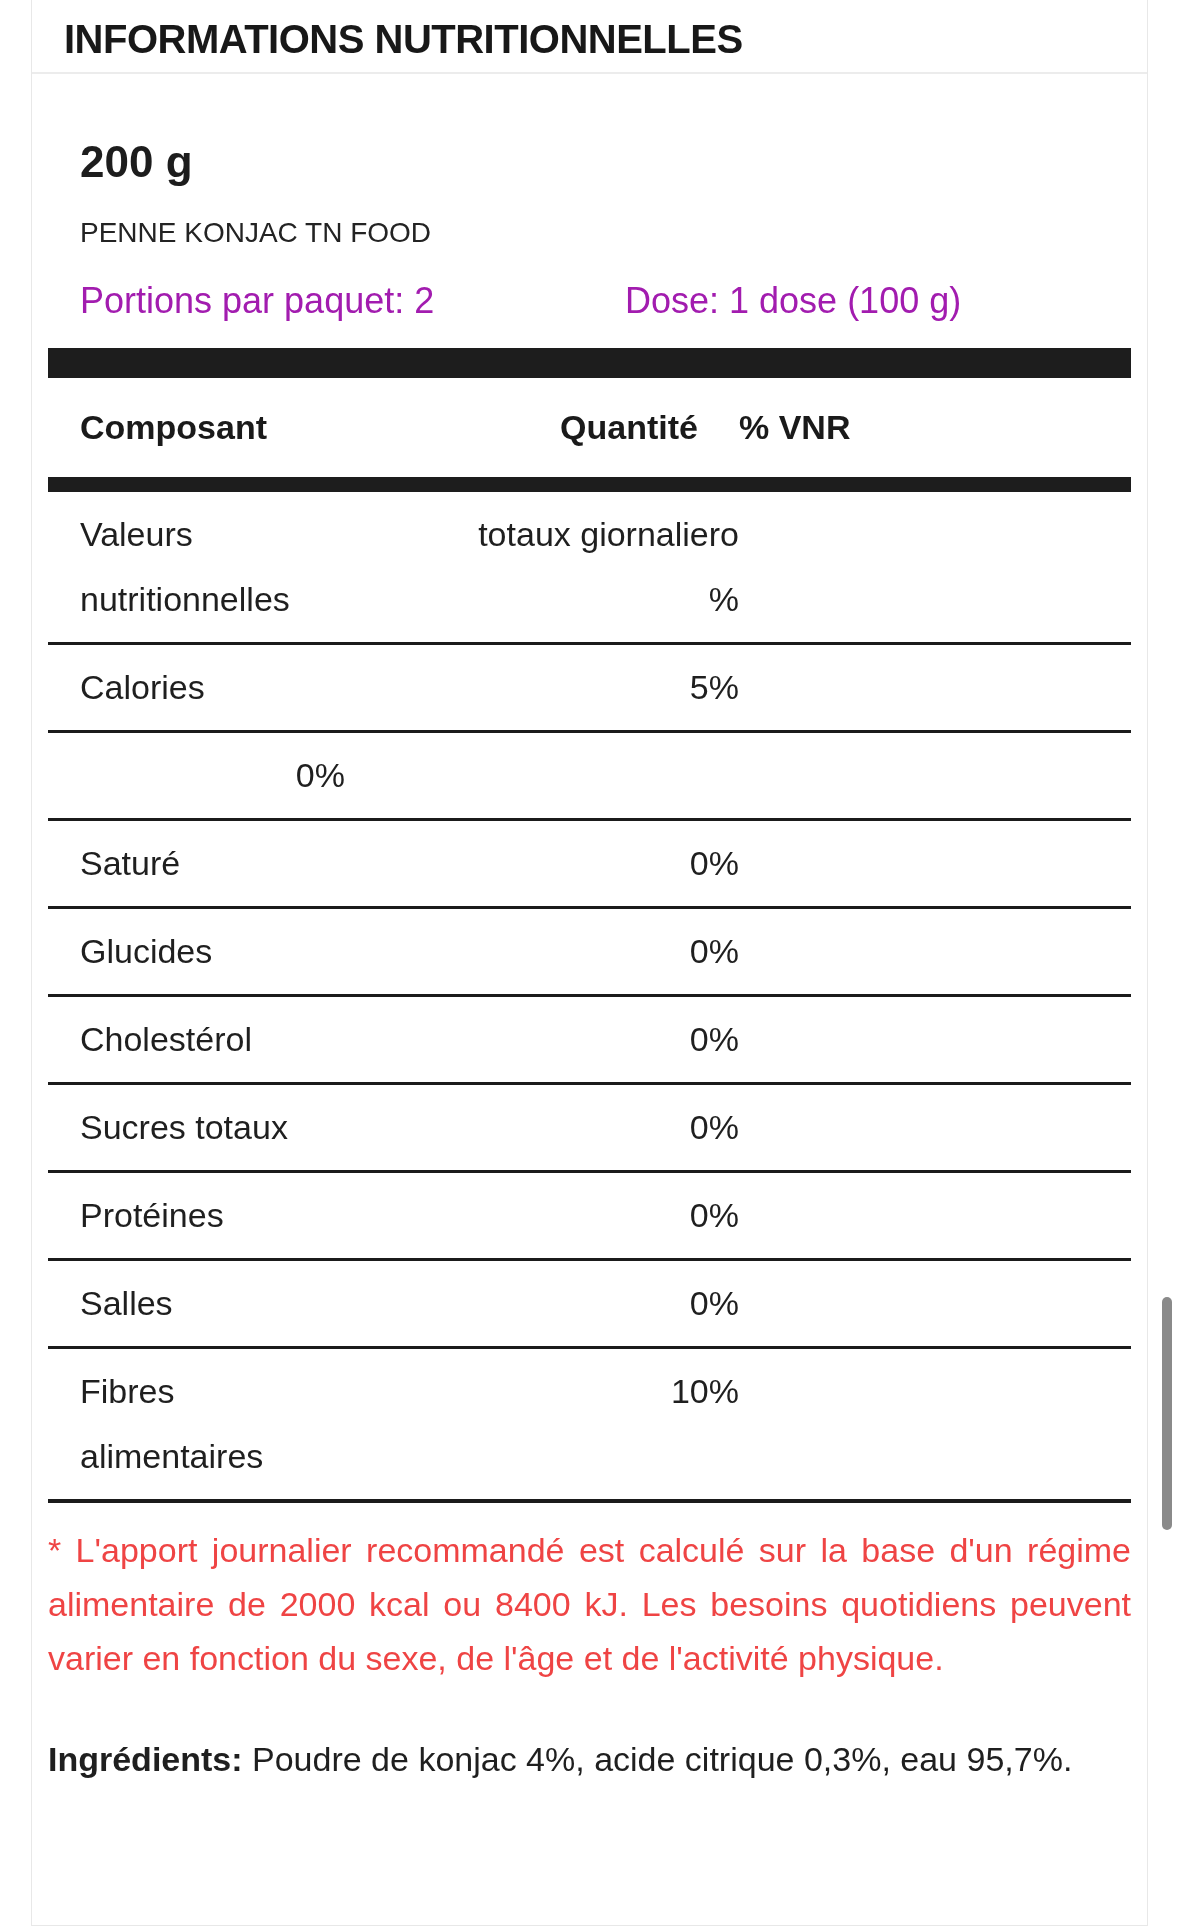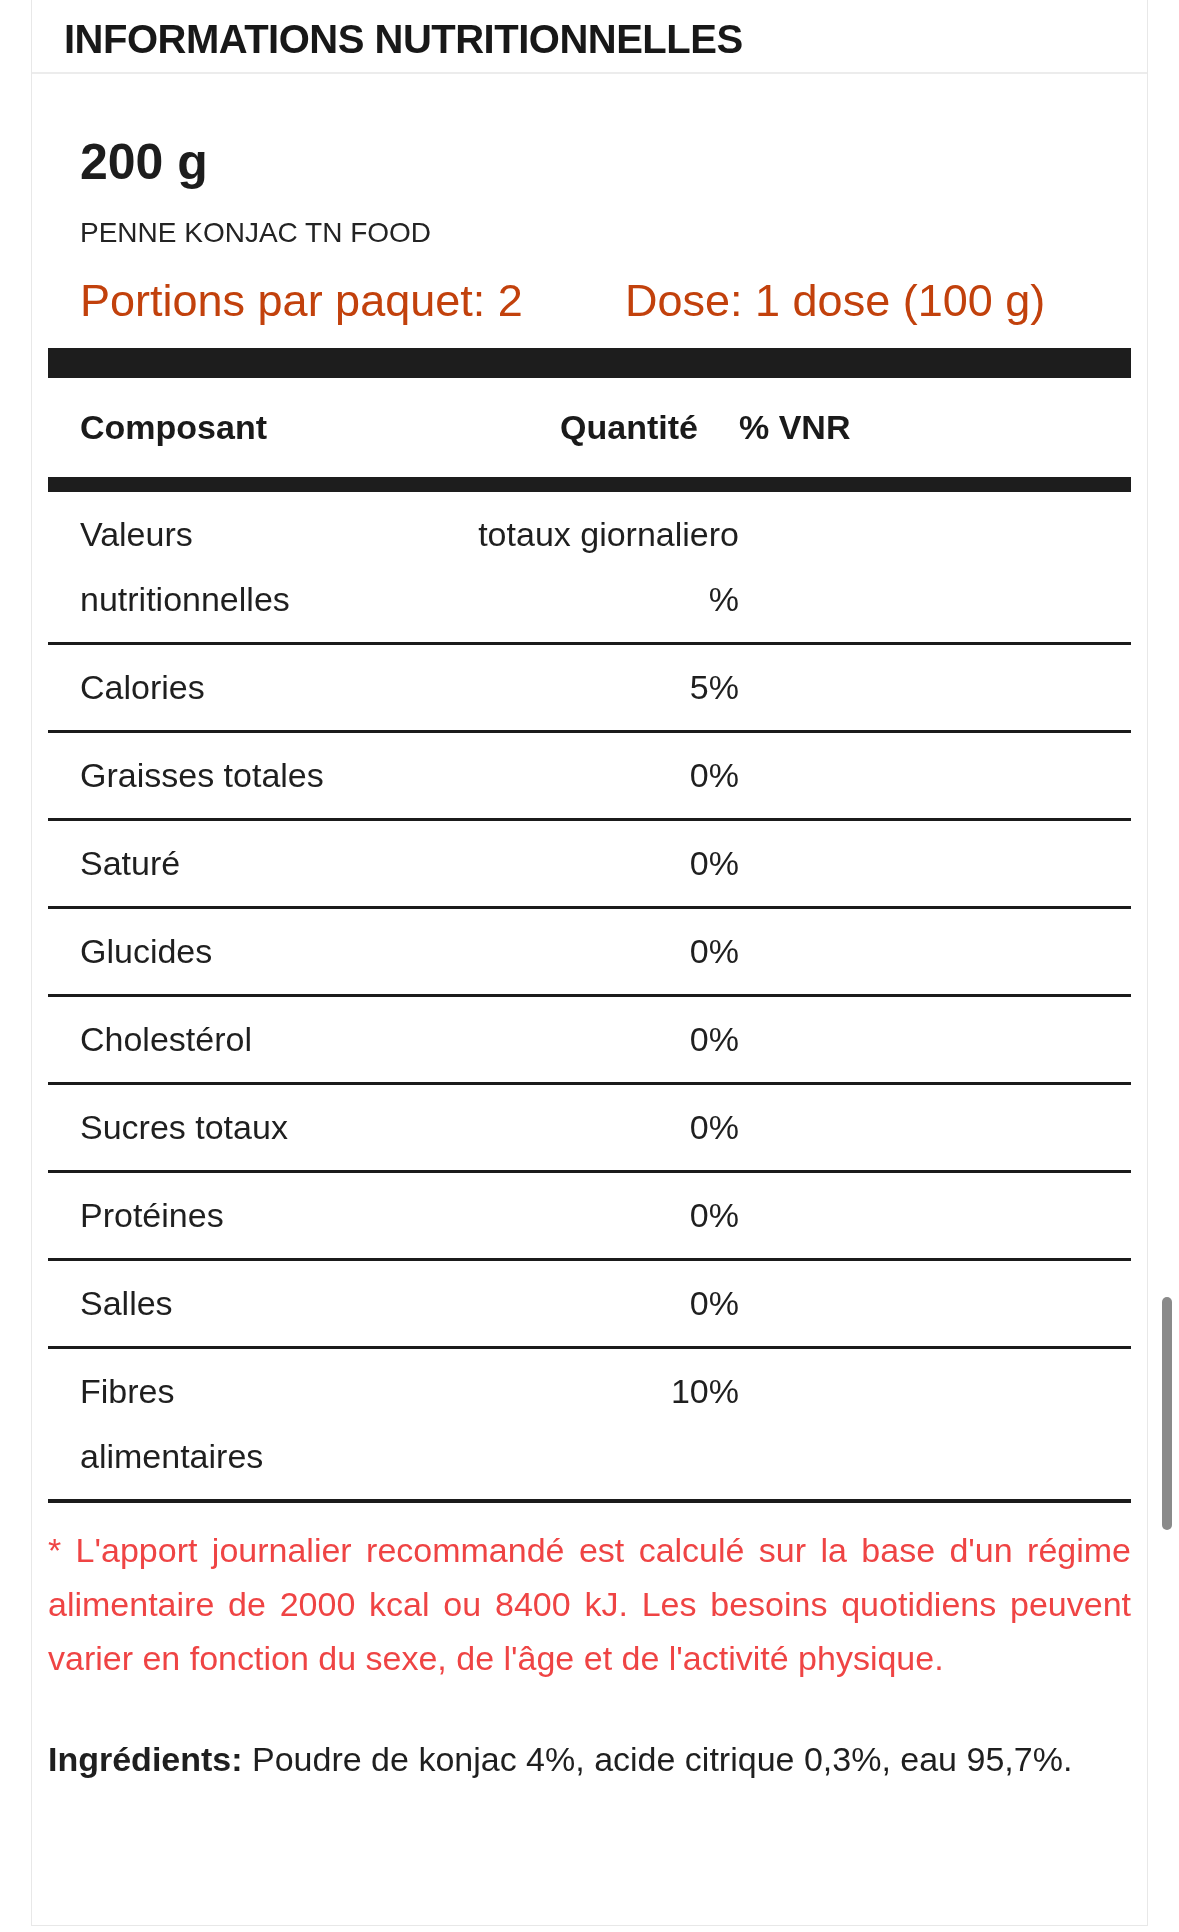--- a/index.html
+++ b/index.html
@@ -41,40 +41,40 @@
     font-weight: 700;
     letter-spacing: -0.5px;
     color: #181818;
   }
   .body {
     padding: 0 16px;
   }
   .weight {
     margin-top: 64px;
     padding: 0 32px;
-    font-size: 50px;
+    font-size: 44px;
     line-height: 48px;
     font-weight: 700;
     color: #1d1d1d;
   }
   .product-name {
     margin-top: 24px;
     padding: 0 32px;
     font-size: 28px;
     line-height: 46px;
     font-weight: 400;
     color: #232323;
   }
   .servings-row {
     margin-top: 22px;
     padding: 0 32px;
-    font-size: 45px;
+    font-size: 36px;
     line-height: 46px;
     display: flex;
-    color: #c2410c;
+    color: #a21caf;
   }
   .servings-row .portions { width: 545px; flex: none; }
   .bar-thick {
     margin-top: 24px;
     height: 30px;
     background: #1d1d1d;
   }
   .bar-thin {
     height: 15px;
     background: #1d1d1d;
@@ -157,21 +157,20 @@
         <span class="cell-name">Valeurs nutritionnelles</span>
         <span class="cell-qty">totaux giornaliero %</span>
         <span class="cell-vnr"></span>
       </div>
       <div class="t-row">
         <span class="cell-name">Calories</span>
         <span class="cell-qty">5%</span>
         <span class="cell-vnr"></span>
       </div>
       <div class="t-row">
-        <span class="cell-name">Graisses totales</span>
         <span class="cell-qty">0%</span>
         <span class="cell-vnr"></span>
       </div>
       <div class="t-row">
         <span class="cell-name">Saturé</span>
         <span class="cell-qty">0%</span>
         <span class="cell-vnr"></span>
       </div>
       <div class="t-row">
         <span class="cell-name">Glucides</span>

